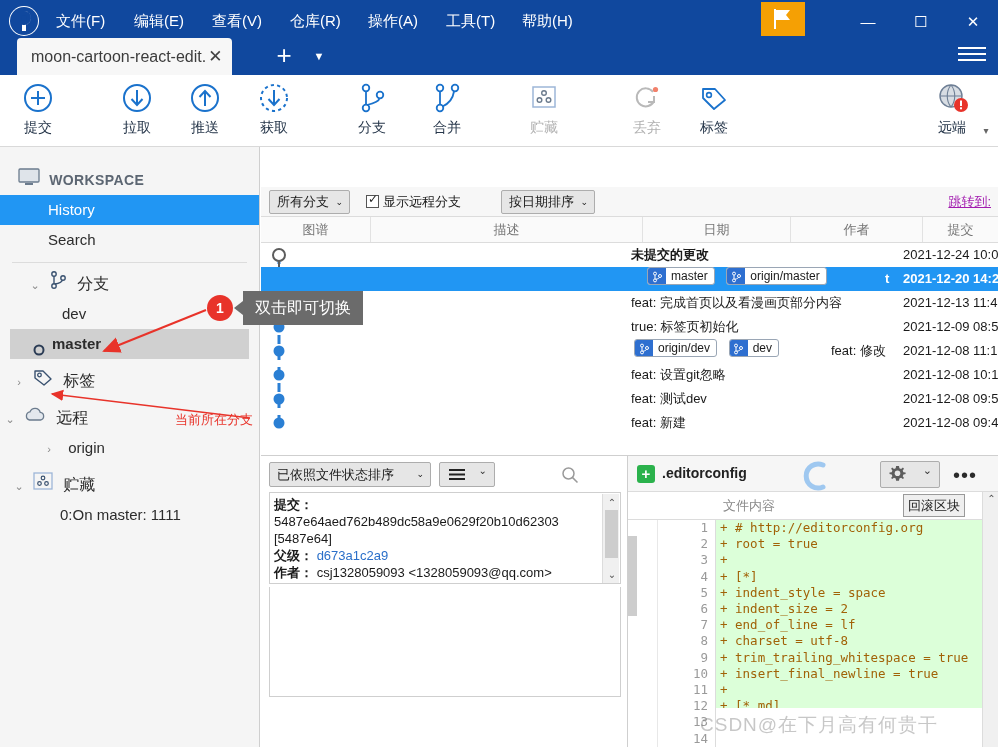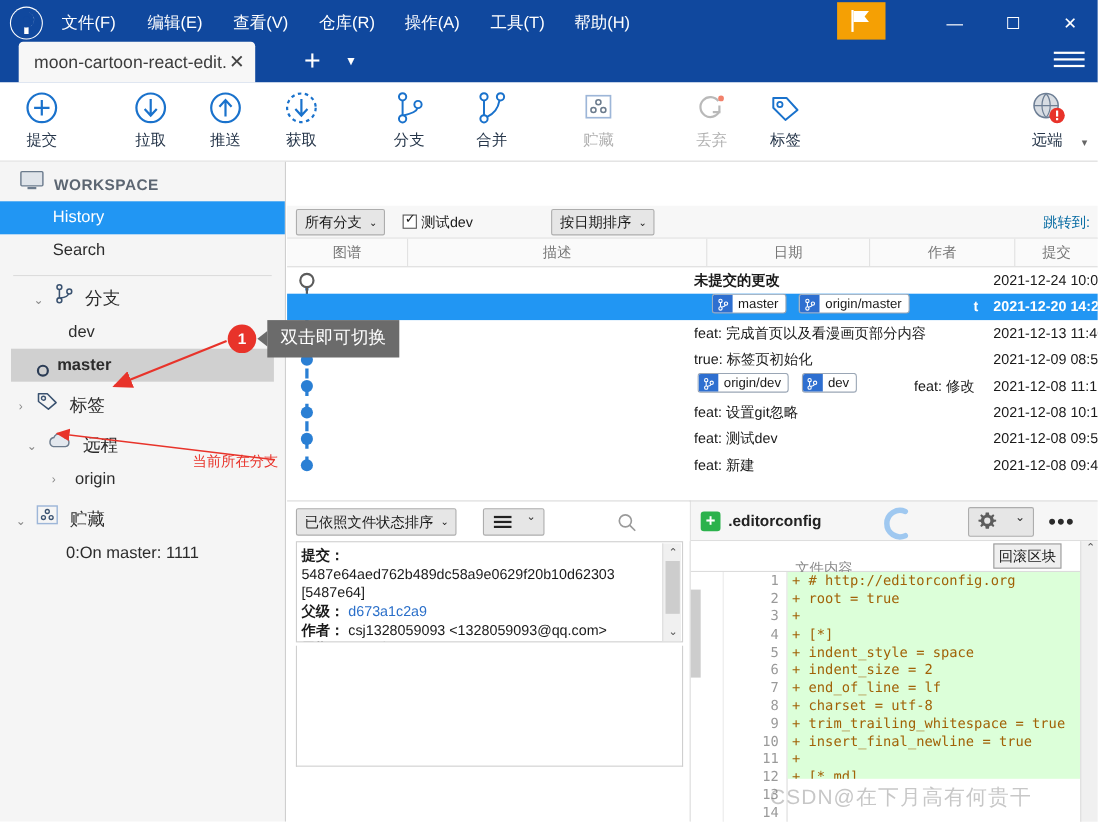--- a/index.html
+++ b/index.html
@@ -121,21 +121,21 @@
     position:absolute; left:105px; top:6px; font-size:13px; white-space:nowrap;
   }
   #fb-chk .box {
     display:inline-block; width:13px; height:13px; border:1px solid #555;
     background:#fff; vertical-align:-2px; margin-right:4px; position:relative;
   }
   #fb-chk .box::after {
     content:"✓"; position:absolute; left:1px; top:-4px; font-size:12px; color:#222;
   }
   #jumpto {
-    position:absolute; right:7px; top:6px; font-size:13px; color:#0369a1;
+    position:absolute; right:7px; top:6px; font-size:13px; color:#a21caf;text-decoration:underline;
   }
 
   #colheader {
     position:absolute; left:0; top:30px; width:737px; height:26px;
     background:#fafafa; border-bottom:1px solid #dcdcdc;
   }
   .colh {
     position:absolute; top:0; height:25px; line-height:25px;
     text-align:center; font-size:13px; color:#767676;
     border-right:1px solid #e2e2e2;
@@ -171,21 +171,21 @@
   #detailpanel {
     position:absolute; left:261px; top:455px; width:367px; height:292px;
     background:#fff; border-top:1px solid #cfcfcf; border-right:1px solid #cfcfcf;
   }
   #dp-toolbar {
     position:absolute; left:0; top:0; width:366px; height:36px; background:#fff;
   }
   #dp-sort {
     position:absolute; left:8px; top:6px; height:25px; line-height:23px;
     background:#e6e6e6; border:1px solid #adadad; border-radius:2px;
-    font-size:13px; padding:0 20px 0 7px; white-space:nowrap;
+    font-size:13px; padding:0 36px 0 7px; white-space:nowrap;
   }
   #dp-sort .car { position:absolute; right:6px; top:0; font-size:9px; }
   #dp-view {
     position:absolute; left:178px; top:6px; width:56px; height:25px;
     background:#e6e6e6; border:1px solid #adadad; border-radius:2px;
   }
   #dp-search { position:absolute; left:300px; top:10px; }
   #dp-text {
     position:absolute; left:8px; top:36px; width:352px; height:92px;
     border:1px solid #cfcfcf; background:#fff; font-size:13px;
@@ -226,21 +226,21 @@
     position:absolute; left:252px; top:5px; width:60px; height:27px;
     background:#e6e6e6; border:1px solid #adadad; border-radius:2px;
   }
   #df-dots {
     position:absolute; left:325px; top:8px; font-size:20px; letter-spacing:1px; color:#2b2b2b;
   }
   #df-subhead {
     position:absolute; left:0; top:36px; width:354px; height:28px;
     background:#fff; border-bottom:1px solid #dcdcdc;
   }
-  #df-content-lbl { position:absolute; left:95px; top:16px; font-size:13px; color:#8a8a8a; }
+  #df-content-lbl { position:absolute; left:95px; top:5px; font-size:13px; color:#8a8a8a; }
   #df-rollback {
     position:absolute; left:275px; top:2px; height:23px; line-height:21px;
     border:1px solid #9a9a9a; background:#efefef; font-size:13px; padding:0 4px;
   }
   #df-gutter {
     position:absolute; left:0; top:64px; width:30px; height:683px; background:#fff;
     border-right:1px solid #e8e8e8;
   }
   #df-lines {
     position:absolute; left:30px; top:64px; width:58px; height:228px;
@@ -448,21 +448,21 @@
       </svg>
     </span>
     <span class="tb-lbl">远端</span>
   </div>
 
   <div id="tb-overflow">▾</div>
 </div>
 
 <div id="sidebar">
 
-  <div class="sb-row" style="padding-left:18px;margin-top:6px">
+  <div class="sb-row" style="padding-left:18px;margin-top:18px">
     <span class="sb-ico">
       <svg width="22" height="18" viewBox="0 0 22 18">
           <rect x="1" y="1" width="20" height="13" rx="1" fill="#dfe4ea" stroke="#6b7b8d" stroke-width="1.3"></rect>
           <rect x="7" y="15" width="8" height="2" fill="#6b7b8d"></rect>
         </svg>
     </span>
     <span class="sb-head">WORKSPACE</span>
   </div>
 
   <div class="sb-row sb-sel" style="padding-left:48px">
@@ -502,21 +502,21 @@
     <span class="sb-caret">›</span>
     <span class="sb-ico">
       <svg width="22" height="20" viewBox="0 0 22 20">
           <path d="M3 4 L11 4 L19 12 L12 18 L3 11 Z" fill="none" stroke="#3a5270" stroke-width="1.4" stroke-linejoin="round"></path>
           <circle cx="7.5" cy="8" r="1.8" fill="none" stroke="#3a5270" stroke-width="1.3"></circle>
         </svg>
     </span>
     <span style="font-size:16px">标签</span>
   </div>
 
-  <div class="sb-row" style="padding-left:20px;margin-top:7px">
+  <div class="sb-row" style="padding-left:1px;margin-top:7px">
     <span class="sb-caret">⌄</span>
     <span class="sb-ico">
       <svg width="24" height="18" viewBox="0 0 24 18">
           <path d="M6.5 14 A4.2 4.2 0 0 1 7 5.8 A5.4 5.4 0 0 1 17.2 6.3 A3.9 3.9 0 0 1 17.5 14 Z" fill="#e3e8ee" stroke="#6b7b8d" stroke-width="1.3"></path>
         </svg>
     </span>
     <span style="font-size:16px">远程</span>
   </div>
   <div class="sb-row" style="padding-left:40px">
     <span class="sb-caret">›</span>
@@ -541,21 +541,21 @@
 </div>
 
 <div id="histpanel">
 
   <div id="filterbar">
     <div class="fb-select" style="left:8px">
       <span>所有分支</span>
       <span class="car">⌄</span>
     </div>
     <div id="fb-chk">
-      <span class="box"></span><span>测试dev</span>
+      <span class="box"></span><span>显示远程分支</span>
     </div>
     <div class="fb-select" style="left:240px">
       <span>按日期排序</span>
       <span class="car">⌄</span>
     </div>
     <div id="jumpto">跳转到:</div>
   </div>
 
   <div id="colheader">
     <div class="colh" style="left:0;width:110px">图谱</div>

